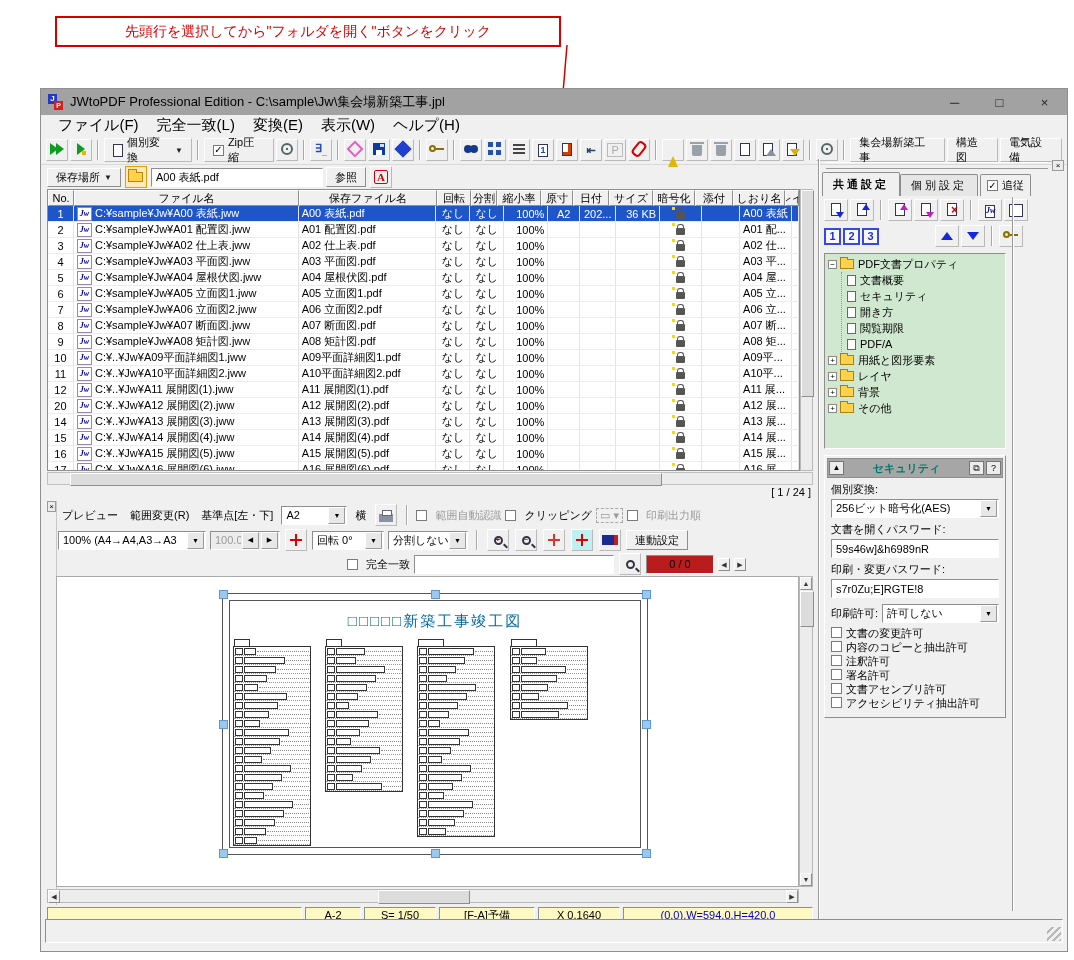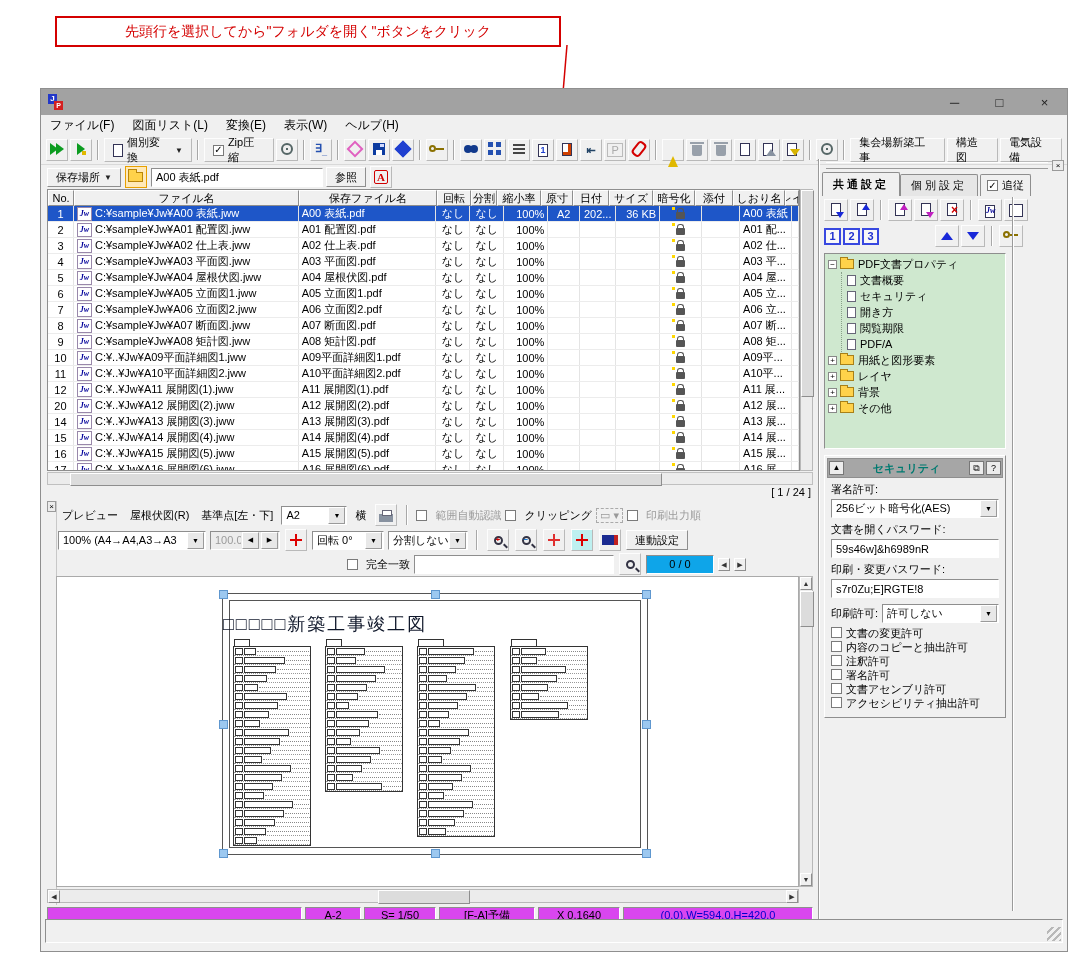--- a/index.html
+++ b/index.html
@@ -9,21 +9,21 @@
     display:flex;align-items:center;justify-content:center;font-size:14px;background:#fff}
   #connector{position:absolute;left:0;top:0;width:1074px;height:200px;pointer-events:none}
   
   #window{position:absolute;left:40px;top:88px;width:1028px;height:864px;background:#f0f0f0;border:1px solid #8f8f8f;box-sizing:border-box}
   .titlebar{position:absolute;left:0;top:0;right:0;height:26px;background:#a2a2a2;display:flex;align-items:center;padding-left:7px;font-size:13px}
   .appicon{position:relative;width:16px;height:16px;margin-right:6px}
   .appicon .j{position:absolute;left:0;top:0;width:9px;height:10px;background:#2238c8;color:#fff;font:bold 8px "Liberation Sans",sans-serif;text-align:center;line-height:10px}
   .appicon .p{position:absolute;left:6px;top:7px;width:9px;height:9px;background:#d42020;color:#fff;font:bold 7px "Liberation Sans",sans-serif;text-align:center;line-height:9px}
   .wincontrols{margin-left:auto;display:flex;height:26px}
   .winbtn{width:45px;height:26px;display:flex;align-items:center;justify-content:center;font-size:13px;color:#222}
-  .menubar{position:absolute;left:0;top:26px;right:0;height:21px;display:flex;align-items:flex-start;padding-left:0;font-size:12px}
+  .menubar{position:absolute;left:0;top:26px;right:0;height:21px;display:flex;align-items:center;padding-left:8px;font-size:15px}
   .menuitem{padding:2px 9px}
   
   .toolbar{position:absolute;left:0;top:47px;right:0;height:28px;display:flex;align-items:center;padding:0 4px;border-bottom:1px solid #d9d9d9}
   .ti{height:22px;min-width:22px;display:flex;align-items:center;justify-content:center;margin:0 1px;background:#f0f0f0;
       border:1px solid;border-color:#fdfdfd #b9b9b9 #b9b9b9 #fdfdfd;box-sizing:border-box}
   .tsep{width:0;height:20px;border-left:1px solid #a8a8a8;border-right:1px solid #fff;margin:0 4px}
   .tbtn-text{height:22px;display:flex;align-items:center;padding:0 8px;margin:0 1px;background:#f0f0f0;border:1px solid;border-color:#fdfdfd #b9b9b9 #b9b9b9 #fdfdfd}
   .caret{font-size:8px;margin-left:4px;color:#222}
   .cb{width:11px;height:11px;background:#fff;border:1px solid #7a7a7a;display:inline-flex;align-items:center;justify-content:center;font-size:10px;line-height:10px;margin-right:4px;box-sizing:border-box}
   
@@ -86,33 +86,33 @@
   .pager{position:absolute;right:2px;top:321px;font-size:11px}
   
   .previewpane{position:absolute;left:0;top:336px;width:766px;height:418px}
   .dockstrip{position:absolute;left:0;top:0;width:9px;height:404px;border-right:1px solid #c8c8c8}
   .dockx{width:9px;height:11px;border:1px solid #9a9a9a;background:#ececec;font-size:8px;line-height:9px;text-align:center;box-sizing:border-box}
   .ptb{position:absolute;left:11px;right:0;display:flex;align-items:center;gap:4px}
   .ptb1{top:2px;height:24px}.ptb2{top:27px;height:24px}
   .flatlbl{padding:0 4px}
   .dis{color:#9a9a9a}
   .psearch{position:absolute;left:300px;top:53px;height:20px;display:flex;align-items:center;gap:4px}
-  .scount{width:66px;height:17px;border:1px solid;border-color:#8e8e8e #fff #fff #8e8e8e;background:#0ea5e9;display:flex;align-items:center;justify-content:center}
+  .scount{width:66px;height:17px;border:1px solid;border-color:#8e8e8e #fff #fff #8e8e8e;background:#b91c1c;display:flex;align-items:center;justify-content:center}
   .pcanvas{position:absolute;left:9px;top:75px;width:743px;height:311px;background:#fff;border:1px solid #aaa;box-sizing:border-box;overflow:hidden}
   .pvscroll{position:absolute;right:0;top:75px;width:14px;height:311px;background:#ececec;border:1px solid #b8b8b8;box-sizing:border-box}
   .sbtn{width:12px;height:13px;background:#f0f0f0;border:1px solid;border-color:#fff #8e8e8e #8e8e8e #fff;box-sizing:border-box;font-size:7px;line-height:11px;text-align:center;color:#333}
   .pvthumb{position:absolute;left:0;top:14px;width:12px;height:34px;background:#dcdcdc;border:1px solid;border-color:#fff #8e8e8e #8e8e8e #fff}
   .phscroll{position:absolute;left:0;top:388px;width:752px;height:14px;background:#ececec;border:1px solid #b8b8b8;box-sizing:border-box}
   .phthumb{position:absolute;left:330px;top:0;width:90px;height:12px;background:#dcdcdc;border:1px solid;border-color:#fff #8e8e8e #8e8e8e #fff}
   .pstatus{position:absolute;left:0;top:404px;width:766px;height:20px;display:flex;gap:3px;align-items:center}
-  .pseg{height:17px;border:1px solid;border-color:#8e8e8e #fff #fff #8e8e8e;background:#d946ef;display:flex;align-items:center;justify-content:center;box-sizing:border-box;white-space:nowrap}
+  .pseg{height:17px;border:1px solid;border-color:#8e8e8e #fff #fff #8e8e8e;background:#fef9c3;display:flex;align-items:center;justify-content:center;box-sizing:border-box;white-space:nowrap}
   
   .dpage{position:absolute;left:165px;top:16px;width:424px;height:260px;background:#fff;border:1px solid #555}
   .dframe{position:absolute;inset:6px;border:1px solid #555}
-  .dtitle{position:absolute;left:0;right:0;top:18px;font-size:18px;letter-spacing:2px;color:#0f172a}
+  .dtitle{position:absolute;left:0;right:0;top:18px;text-align:center;font-size:15px;letter-spacing:2px;color:#0369a1}
   .dblock{position:absolute;border:1px solid #333;background:#fff}
   .btab{position:absolute;top:-8px;left:0;height:6px;border:1px solid #333;background:#fff}
   .drow{display:flex;align-items:center;height:9px;border-bottom:1px dotted #999;box-sizing:border-box;padding-left:1px}
   .drow .b1{width:6px;height:5px;border:1px solid #333;background:#fff;flex:none}
   .drow .b2{height:5px;border:1px solid #333;background:#fff;flex:none;margin-left:1px}
   .drow .ld{flex:1;border-bottom:1px dotted #888;height:1px;margin:0 1px}
   .hdl{position:absolute;width:7px;height:7px;background:#9cc8f0;border:1px solid #5f97cf}
   
   .rightpane{position:absolute;left:778px;top:70px;width:246px;height:760px;border-left:1px solid #fff;box-shadow:-1px 0 0 #9a9a9a}
   .dockhead{position:absolute;left:2px;top:0;right:2px;height:12px;display:flex;align-items:center}
@@ -162,30 +162,31 @@
     <line x1="567" y1="45" x2="557" y2="164" stroke="#d40000" stroke-width="1.5"></line>
   </svg>
 
   <div id="window">
 
     <div class="titlebar">
       <span class="appicon">
           <span class="j">J</span>
           <span class="p">P</span>
         </span>
+      <span>JWtoPDF Professional Edition   -   C:\sample\Jw\集会場新築工事.jpl</span>
       <span class="wincontrols">
         <span class="winbtn">─</span>
         <span class="winbtn">□</span>
         <span class="winbtn">×</span>
       </span>
     </div>
 
     <div class="menubar" id="menubar">
         <div class="menuitem">ファイル(F)</div>
-        <div class="menuitem">図面リスト(L)</div>
+        <div class="menuitem">完全一致(L)</div>
         <div class="menuitem">変換(E)</div>
         <div class="menuitem">表示(W)</div>
         <div class="menuitem">ヘルプ(H)</div>
       </div>
 
     <div class="toolbar" id="maintoolbar">
         <span class="ti">
           <span><span class="tri g-play"></span><span class="tri g-play" style="margin-left:-2px"></span></span>
         </span>
         <span class="ti">
@@ -661,21 +662,21 @@
         </div>
       <div class="pager">[ 1 / 24 ]</div>
 
       <div class="previewpane">
         <div class="dockstrip">
             <div class="dockx">×</div>
           </div>
 
         <div class="ptb ptb1">
           <span class="flatlbl">プレビュー</span>
-          <span class="flatlbl">屋根伏図(R)</span>
+          <span class="flatlbl">範囲変更(R)</span>
           <span class="flatlbl">基準点[左・下]</span>
           <span class="combo" style="width:66px">
             <span class="ct">A2</span>
             <span class="cbn">▼</span>
           </span>
           <span class="flatlbl">横</span>
           <span class="ti">
               <span class="i-print"></span>
             </span>
           <span class="tsep"></span>
@@ -1231,21 +1232,21 @@
           </div>
         </div>
 
       <div class="rsec">
         <div class="sechead">
           <span class="secup">▲</span>
           <span class="sectitle">セキュリティ</span>
           <span class="secsm">⧉</span>
           <span class="secsm">?</span>
         </div>
-        <div class="seclbl">署名許可:</div>
+        <div class="seclbl">個別変換:</div>
         <div class="secrow">
           <span class="combo" style="flex:1">
             <span class="ct">256ビット暗号化(AES)</span>
             <span class="cbn">▼</span>
           </span>
         </div>
         <div class="seclbl">文書を開くパスワード:</div>
         <div class="secrow">
             <input class="txt" style="flex: 1 1 0%;" value="59s46w]&amp;h6989nR">
           </div>

